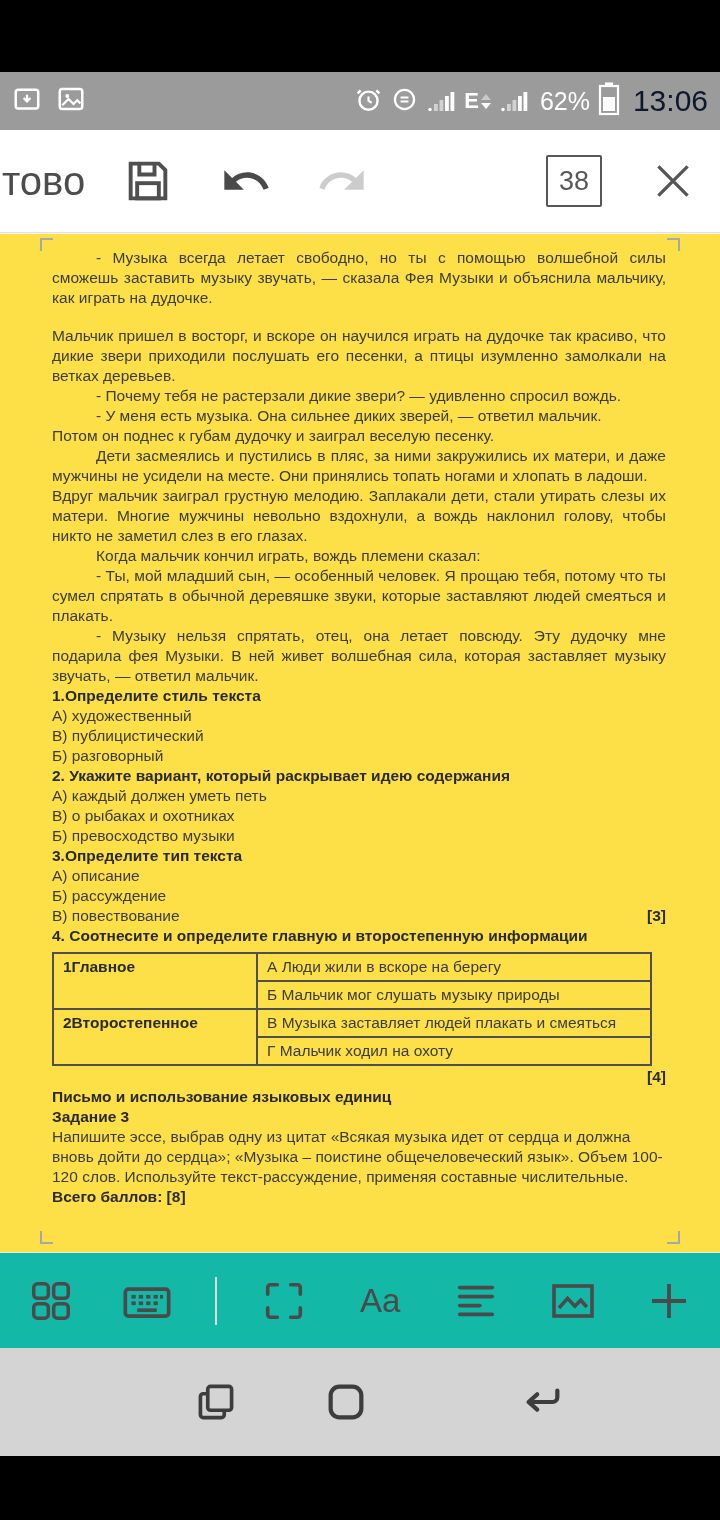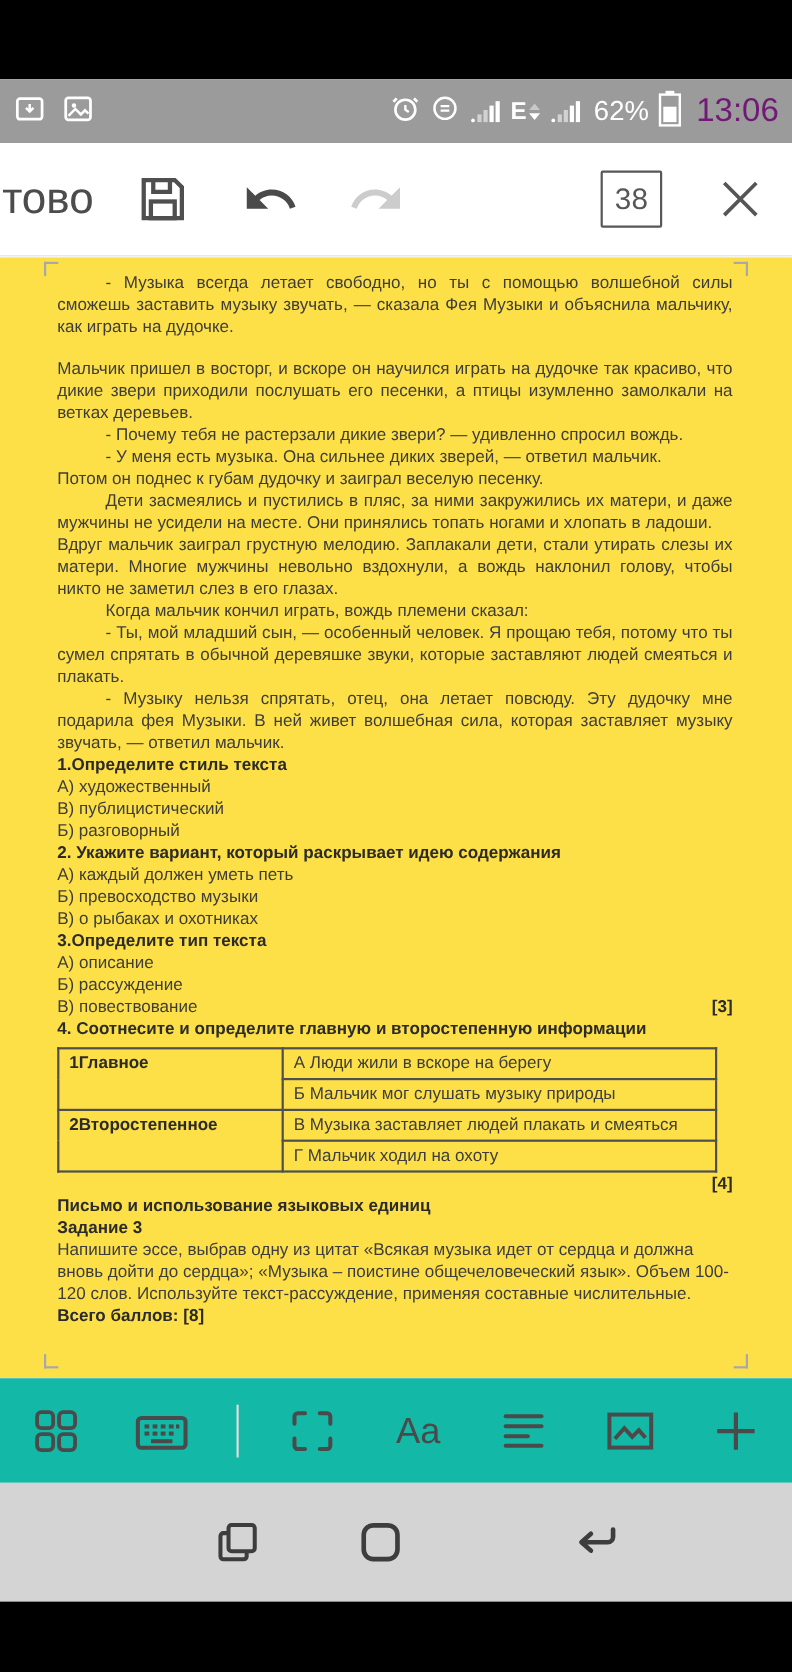--- a/index.html
+++ b/index.html
@@ -13,21 +13,21 @@
   .bezel.bottom { top:1456px; height:64px; }
 
   
   .statusbar {
     position:absolute; top:72px; left:0; width:100%; height:58px;
     background:#9b9b9b; display:flex; align-items:center; padding:0 12px;
   }
   .sb-left { display:flex; align-items:center; gap:14px; }
   .sb-spacer { flex:1; }
   .sb-right { display:flex; align-items:center; gap:8px; }
-  .sb-time { color:#701a75; font-size:30px; margin-left:5px; }
+  .sb-time { color:#0f172a; font-size:30px; margin-left:5px; }
   .sb-batt-pct { color:#fff; font-size:25px; margin-left:3px; }
   .net-e { display:flex; align-items:center; color:#fff; }
   .net-e .letter { font-size:22px; font-weight:bold; line-height:1; }
   .net-arrows { display:flex; flex-direction:column; gap:3px; margin-left:2px; }
   .tri-up { width:0;height:0;border-left:5px solid transparent;border-right:5px solid transparent;border-bottom:6px solid rgba(255,255,255,.45); }
   .tri-down { width:0;height:0;border-left:5px solid transparent;border-right:5px solid transparent;border-top:6px solid #fff; }
 
   
   .apptoolbar {
     position:absolute; top:130px; left:0; width:100%; height:103px; background:#fff;
@@ -207,22 +207,22 @@
         <p class="indent">- Музыку нельзя спрятать, отец, она летает повсюду. Эту дудочку мне подарила фея Музыки. В ней живет волшебная сила, которая заставляет музыку звучать, — ответил мальчик.</p>
       </div>
 
       <div class="questions">
         <div class="qbold">1.Определите стиль текста</div>
         <div>А) художественный</div>
         <div>В) публицистический</div>
         <div>Б) разговорный</div>
         <div class="qbold">2. Укажите вариант, который раскрывает идею содержания</div>
         <div>А) каждый должен уметь петь</div>
+        <div>В) о рыбаках и охотниках</div>
         <div>Б) превосходство музыки</div>
-        <div>В) о рыбаках и охотниках</div>
         <div class="qbold">3.Определите тип текста</div>
         <div>А) описание</div>
         <div>Б) рассуждение</div>
         <div class="qrow">
           <span>В) повествование</span>
           <span class="score">[3]</span>
         </div>
         <div class="qbold">4. Соотнесите и определите главную и второстепенную информации</div>
       </div>
 

